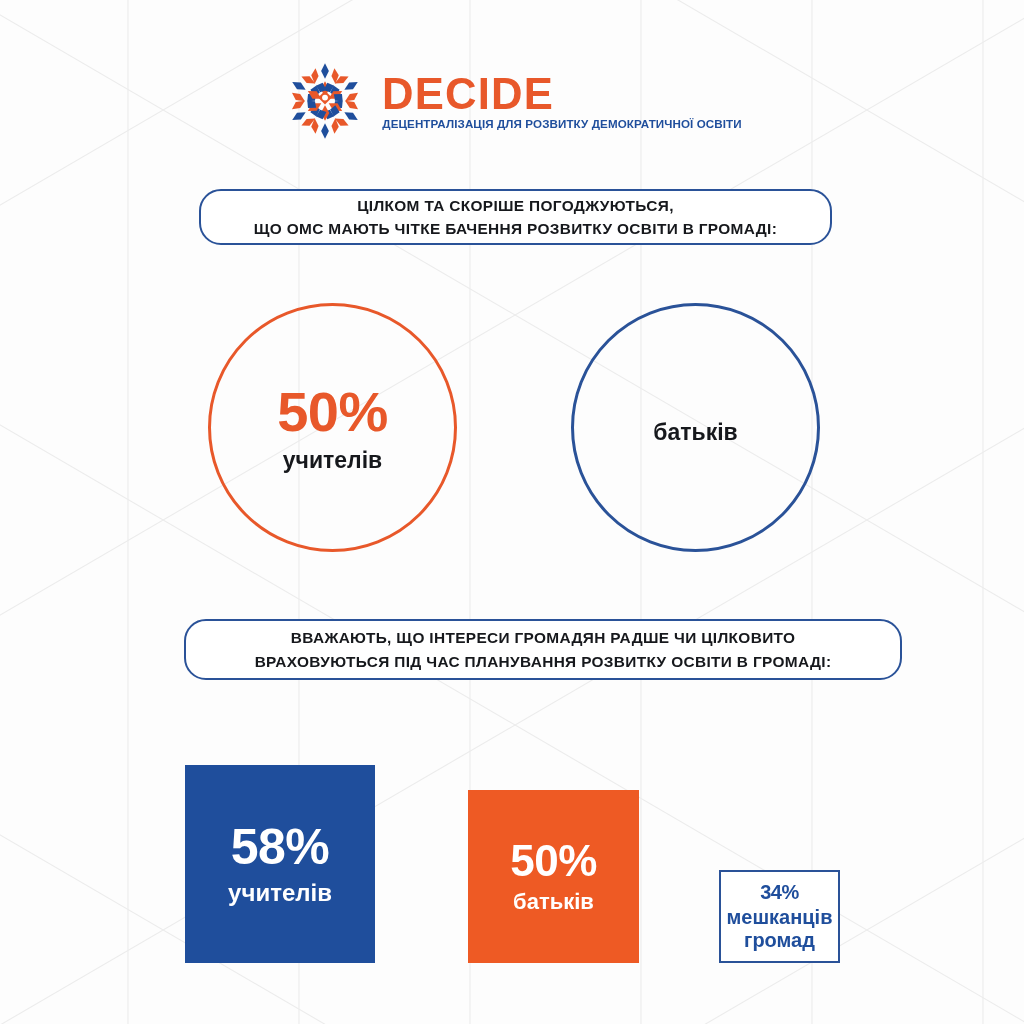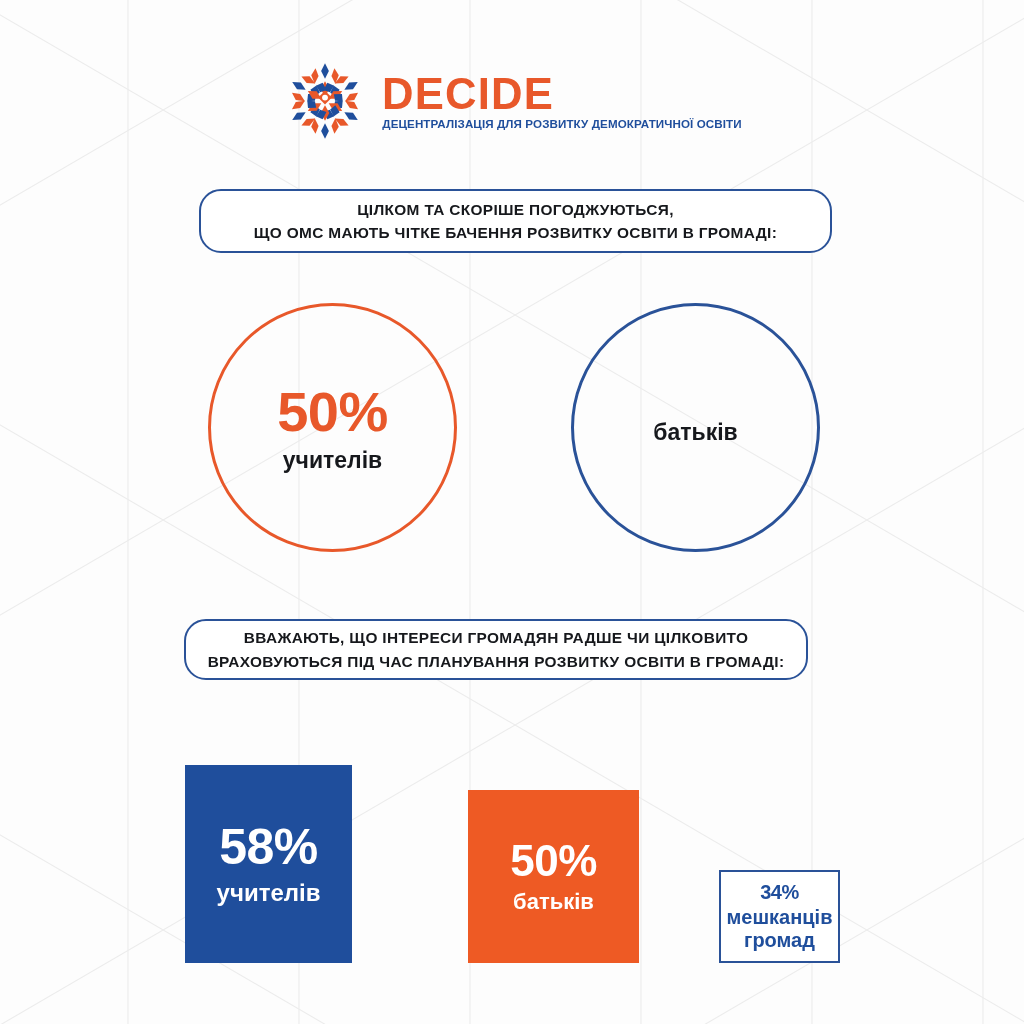--- a/index.html
+++ b/index.html
@@ -93,22 +93,22 @@
     padding: 6px 18px;
   }
   .banner-text {
     font-size: 15.4px;
     font-weight: bold;
     color: #16181c;
     letter-spacing: 0.35px;
     line-height: 1.5;
     white-space: pre-line;
   }
-  #banner-1 { left: 199px; top: 189px; width: 633px; height: 64px; }
-  #banner-2 { left: 184px; top: 619px; width: 624px; height: 61px; }
+  #banner-1 { left: 199px; top: 189px; width: 633px; height: 56px; }
+  #banner-2 { left: 184px; top: 619px; width: 718px; height: 61px; }
 
   
   .stat-circle {
     position: absolute;
     box-sizing: border-box;
     border-radius: 50%;
     display: flex;
     flex-direction: column;
     align-items: center;
     justify-content: center;
@@ -152,21 +152,21 @@
     line-height: 1;
     letter-spacing: -0.5px;
   }
   .box-label {
     font-weight: bold;
     line-height: 1.12;
     text-align: center;
   }
 
   #box-teachers {
-    left: 185px; top: 765px; width: 167px; height: 198px;
+    left: 185px; top: 765px; width: 190px; height: 198px;
     background: #1F4E9C;
   }
   #box-teachers .box-value { color: #ffffff; font-size: 50px; }
   #box-teachers .box-label { color: #ffffff; font-size: 24px; margin-top: 8px; }
 
   #box-parents {
     left: 468px; top: 790px; width: 171px; height: 173px;
     background: #EE5A24;
   }
   #box-parents .box-value { color: #ffffff; font-size: 44px; }

